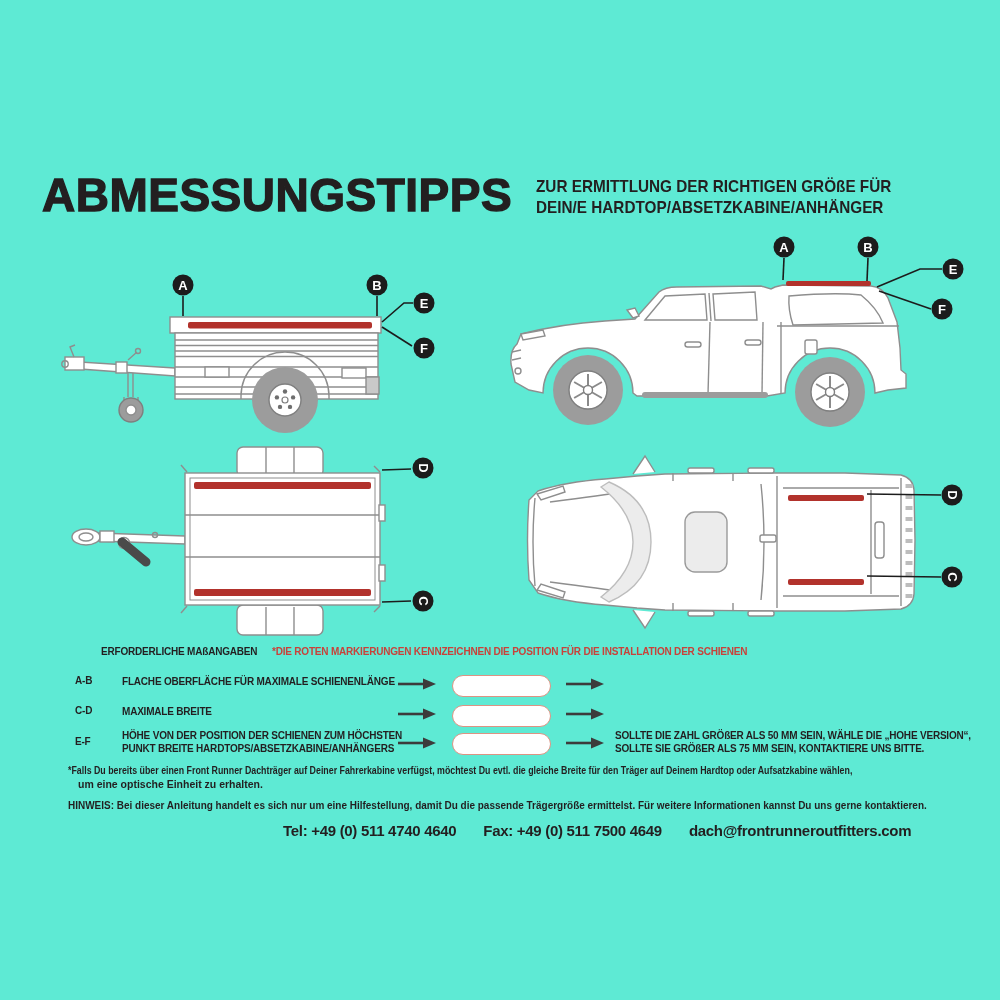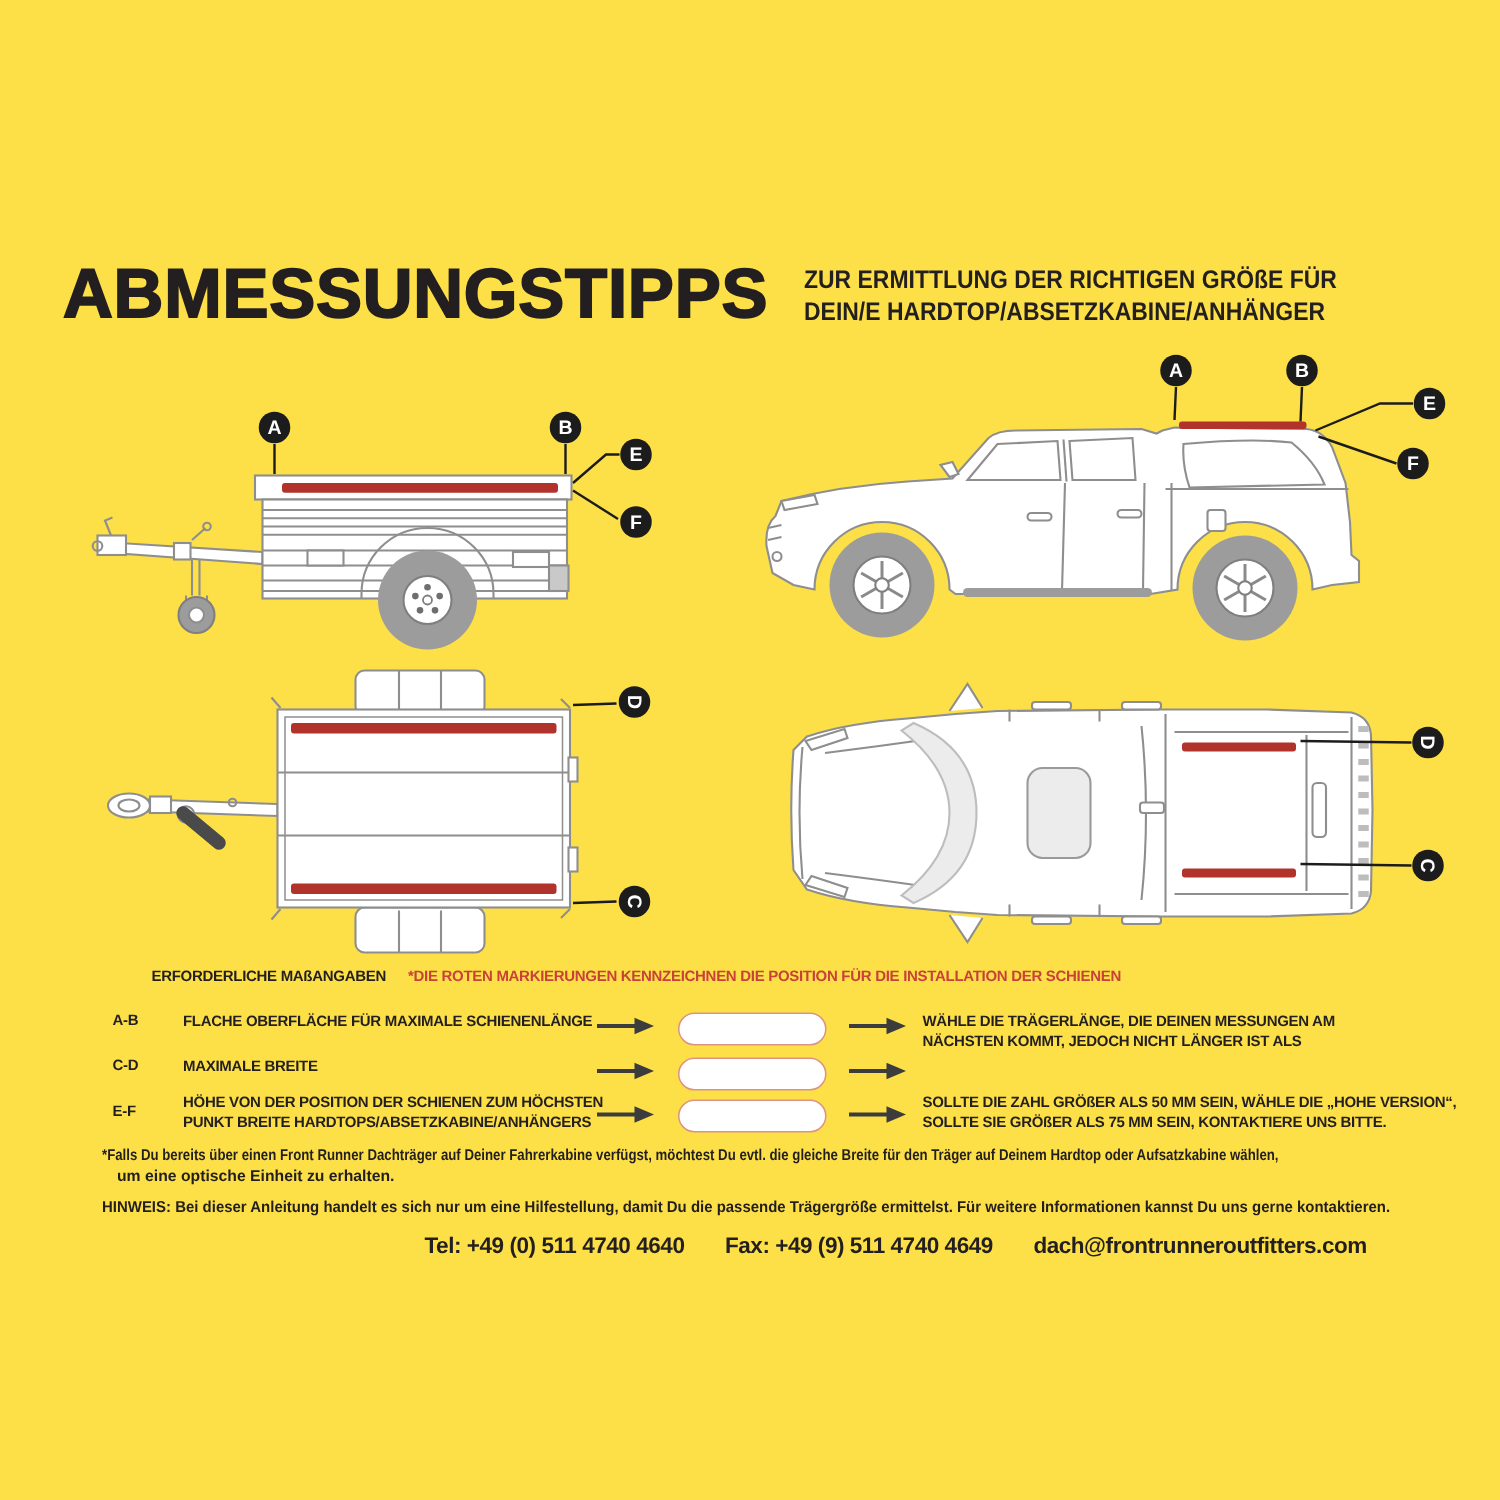--- a/index.html
+++ b/index.html
@@ -1,17 +1,17 @@
 <!DOCTYPE html>
 <html><head>
 <meta charset="utf-8">
 <style>
   html,body{margin:0;padding:0;background:#ffffff;}
   body{font-family:"Liberation Sans",sans-serif;color:#231f20;}
-  .page{position:relative;width:1000px;height:1000px;background:#fde047;overflow:hidden;}
+  .page{position:relative;width:1000px;height:1000px;background:#5eead4;overflow:hidden;}
   .abs{position:absolute;}
   .title{left:42px;top:168px;font-size:46px;font-weight:700;letter-spacing:.5px;
          -webkit-text-stroke:1.3px #231f20;white-space:nowrap;}
   .subtitle{left:536px;top:176px;font-size:17px;font-weight:700;line-height:21px;
             white-space:nowrap;transform:scaleX(.9);transform-origin:left top;}
   .caps{font-weight:700;font-size:10px;letter-spacing:-.2px;white-space:nowrap;}
   .sec-head{left:68px;top:646px;padding-left:33px;}
   .red-note{left:235px;top:646px;color:#c8423a;margin-left:37px;}
   .m-row{left:0;top:0;width:888px;height:34px;}
   .m-range{left:75px;top:0;}
@@ -272,24 +272,20 @@
     </div>
     <svg class="abs m-arrow" style="left:398px;top:3px" viewBox="0 0 38 12">
       <line x1="0" y1="6" x2="26" y2="6" stroke="#3c3c3c" stroke-width="2.6"></line>
         <polygon points="25,0.5 38,6 25,11.5" fill="#3c3c3c"></polygon>
     </svg>
     <div class="abs m-pill"></div>
     <svg class="abs m-arrow" style="left:566px;top:3px" viewBox="0 0 38 12">
       <line x1="0" y1="6" x2="26" y2="6" stroke="#3c3c3c" stroke-width="2.6"></line>
         <polygon points="25,0.5 38,6 25,11.5" fill="#3c3c3c"></polygon>
     </svg>
-    <div class="abs caps m-right">
-      <div>WÄHLE DIE TRÄGERLÄNGE, DIE DEINEN MESSUNGEN AM</div>
-      <div>NÄCHSTEN KOMMT, JEDOCH NICHT LÄNGER IST ALS</div>
-    </div>
   </div>
 
   <div class="abs m-row" style="top:705px">
     <div class="abs caps m-range">C-D</div>
     <div class="abs caps m-desc">
       <div>MAXIMALE BREITE</div>
     </div>
     <svg class="abs m-arrow" style="left:398px;top:3px" viewBox="0 0 38 12">
       <line x1="0" y1="6" x2="26" y2="6" stroke="#3c3c3c" stroke-width="2.6"></line>
         <polygon points="25,0.5 38,6 25,11.5" fill="#3c3c3c"></polygon>
@@ -321,17 +317,17 @@
       <div>SOLLTE SIE GRÖßER ALS 75 MM SEIN, KONTAKTIERE UNS BITTE.</div>
     </div>
   </div>
 
   <div class="abs fn" style="top:764px;transform:scaleX(.84)">*Falls Du bereits über einen Front Runner Dachträger auf Deiner Fahrerkabine verfügst, möchtest Du evtl. die gleiche Breite für den Träger auf Deinem Hardtop oder Aufsatzkabine wählen,</div>
   <div class="abs fn" style="top:778px;left:78px">um eine optische Einheit zu erhalten.</div>
   <div class="abs fn" style="top:799px;transform:scaleX(.95)">HINWEIS: Bei dieser Anleitung handelt es sich nur um eine Hilfestellung, damit Du die passende Trägergröße ermittelst. Für weitere Informationen kannst Du uns gerne kontaktieren.</div>
 
   <div class="abs contact">
     <span>Tel: +49 (0) 511 4740 4640</span>
-    <span>Fax: +49 (9) 511 4740 4649</span>
+    <span>Fax: +49 (0) 511 7500 4649</span>
     <span>dach@frontrunneroutfitters.com</span>
   </div>
 
 </div>
 
 </body></html>

